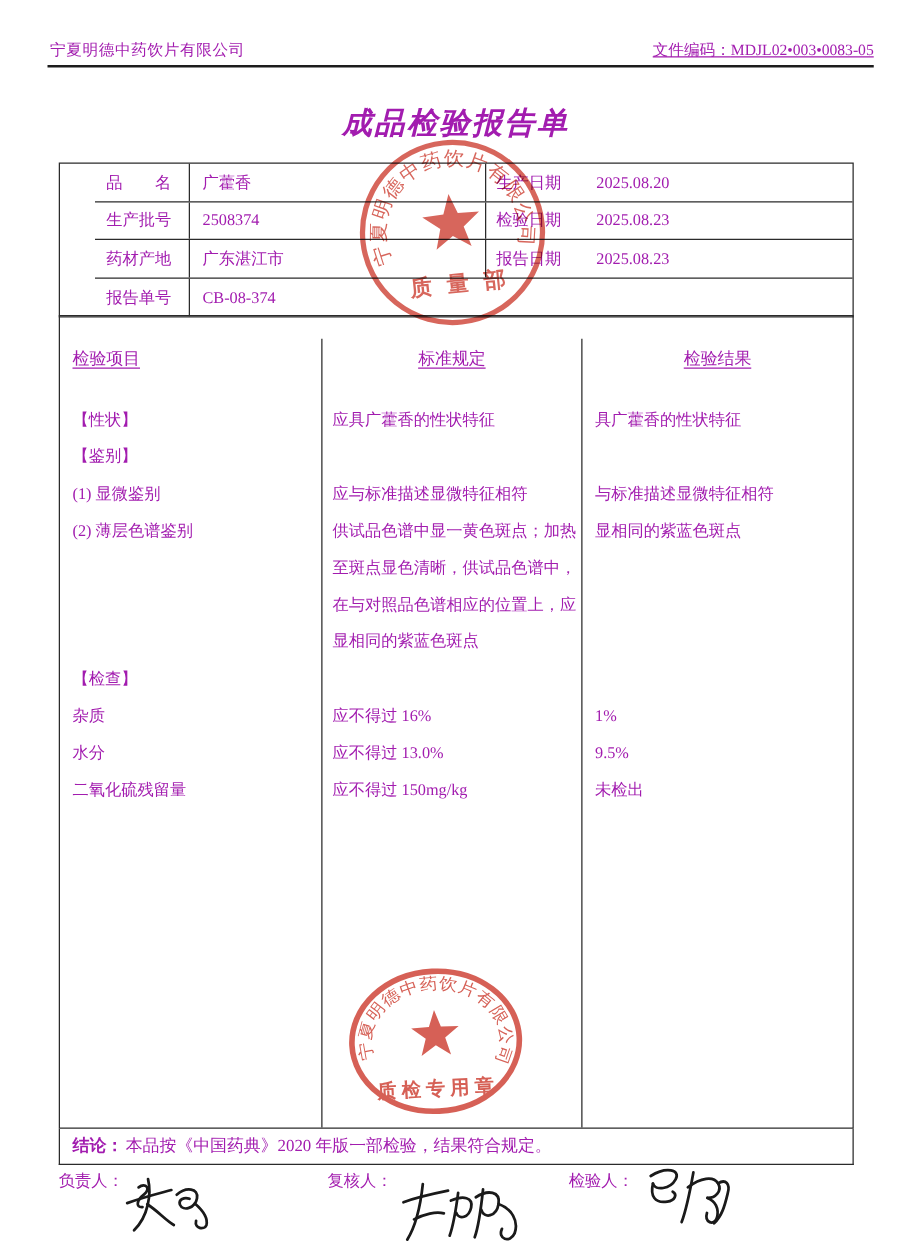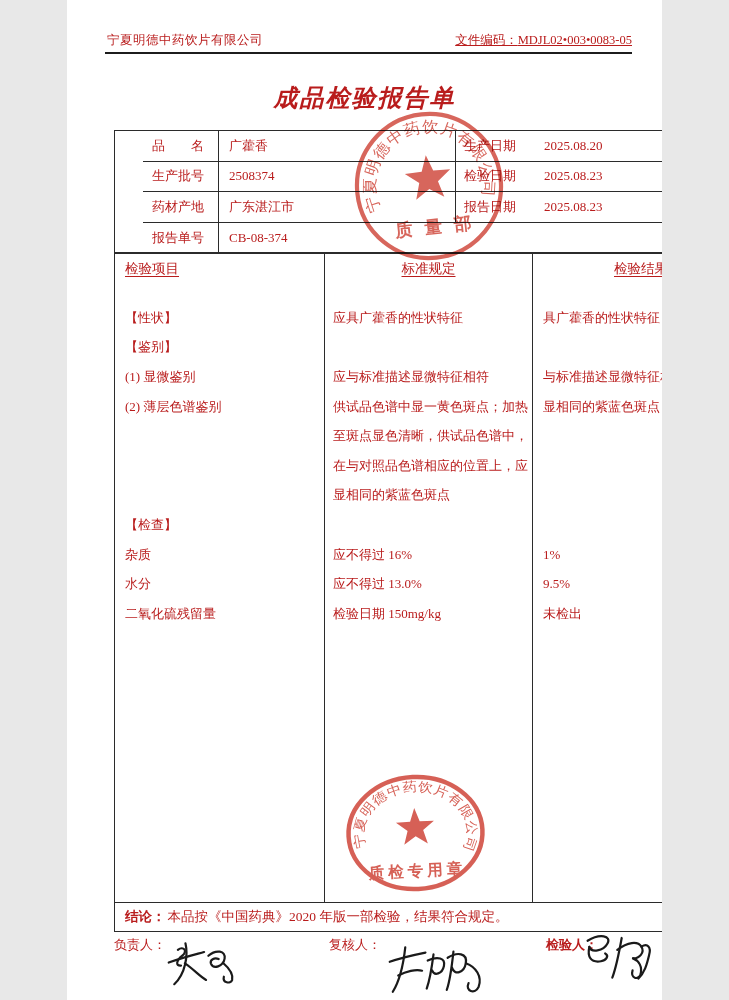--- a/index.html
+++ b/index.html
@@ -1,18 +1,18 @@
 <!DOCTYPE html>
 <html><head>
 <meta charset="utf-8">
 <style>
   html,body{margin:0;padding:0;background:#e8e8e8;}
   .page{
-    position:relative;width:595px;height:1000px;margin:0 auto;background:#ffffff;
-    font-family:"Liberation Serif","DejaVu Serif",serif;color:#b91c1c;overflow:hidden;
+    position:relative;width:729px;height:1000px;margin:0 auto;background:#ffffff;
+    font-family:"Liberation Serif","DejaVu Serif",serif;color:#a21caf;overflow:hidden;
   }
   
   .hdr-left{position:absolute;left:40px;top:32px;font-size:12.5px;letter-spacing:.5px;}
   .hdr-right{position:absolute;right:30px;top:32px;font-size:12.5px;text-decoration:underline;}
   .hdr-rule{position:absolute;left:38px;right:30px;top:52px;border-top:2.5px solid #1c1c1c;}
   
   .doc-title{position:absolute;left:0;right:0;top:82px;text-align:center;
     font-size:24px;font-weight:bold;letter-spacing:2px;font-style:italic;}
   
   .info-table{position:absolute;left:47px;top:130px;width:636px;border:1.8px solid #2b2b2b;box-sizing:border-box;padding-left:28px;}
@@ -20,40 +20,40 @@
   .irow:last-child{border-bottom:none;}
   .icell{display:flex;align-items:center;box-sizing:border-box;font-size:13px;}
   .ilabel{width:76px;border-right:1.5px solid #2b2b2b;padding-left:9px;}
   .ivalue{width:236px;padding-left:10px;}
   .ivalue-wide{flex:1;padding-left:10px;}
   .idate{flex:1;border-left:1.5px solid #2b2b2b;padding-left:8px;}
   .idvalue{margin-left:28px;}
   
   .insp-table{position:absolute;left:47px;top:252px;width:636px;height:651px;
     border:1.8px solid #2b2b2b;box-sizing:border-box;display:flex;}
-  .icol{box-sizing:border-box;display:flex;flex-direction:column;}
+  .icol{box-sizing:border-box;display:flex;flex-direction:column;margin-top:18px;}
   .icol-items{width:210px;border-right:1.5px solid #2b2b2b;}
   .icol-standard{width:208px;border-right:1.5px solid #2b2b2b;}
   .icol-result{flex:1;}
   .ihead{height:50px;box-sizing:border-box;padding-top:7px;font-size:13.5px;}
   .ihead-left{padding-left:10px;}
   .ihead-center{text-align:center;}
   .ihead span{text-decoration:underline;text-underline-offset:3px;}
   .ilines{flex:1;}
   .tline{height:29.6px;display:flex;align-items:center;font-size:13px;white-space:nowrap;}
   .icol-items .tline{padding-left:10px;}
   .icol-standard .tline{padding-left:8px;}
   .icol-result .tline{padding-left:10px;}
   
   .conclusion{position:absolute;left:47px;top:903px;width:636px;height:29px;box-sizing:border-box;
     border:1.8px solid #2b2b2b;border-top:none;display:flex;align-items:center;padding-left:10px;font-size:13.5px;}
   .conclusion .clabel{font-weight:bold;margin-right:2px;}
   
   .sig-label{position:absolute;top:936px;font-size:13px;}
-  .sig-label-1{left:47px;} .sig-label-2{left:262px;} .sig-label-3{left:479px;font-weight:bold;}
+  .sig-label-1{left:47px;} .sig-label-2{left:262px;} .sig-label-3{left:455px;}
   .sig-svg{position:absolute;}
   .sig-svg path{stroke:#1a1a1a;stroke-width:2.2;fill:none;stroke-linecap:round;stroke-linejoin:round;}
   
   .stamp{position:absolute;mix-blend-mode:multiply;pointer-events:none;}
   .stamp-top{left:283px;top:107px;transform:rotate(-6deg);}
   .stamp-bottom{left:276px;top:772px;transform:rotate(-3deg);}
 </style>
 </head>
 <body>
 
@@ -119,21 +119,21 @@
           <div class="tline">应具广藿香的性状特征</div>
           <div class="tline">&nbsp;</div>
           <div class="tline">应与标准描述显微特征相符</div>
           <div class="tline">供试品色谱中显一黄色斑点；加热</div>
           <div class="tline">至斑点显色清晰，供试品色谱中，</div>
           <div class="tline">在与对照品色谱相应的位置上，应</div>
           <div class="tline">显相同的紫蓝色斑点</div>
           <div class="tline">&nbsp;</div>
           <div class="tline">应不得过 16%</div>
           <div class="tline">应不得过 13.0%</div>
-          <div class="tline">检验日期 150mg/kg</div>
+          <div class="tline">应不得过 150mg/kg</div>
         </div>
     </div>
     <div class="icol icol-result">
       <div class="ihead ihead-center"><span>检验结果</span></div>
       <div class="ilines">
           <div class="tline">具广藿香的性状特征</div>
           <div class="tline">&nbsp;</div>
           <div class="tline">与标准描述显微特征相符</div>
           <div class="tline">显相同的紫蓝色斑点</div>
           <div class="tline">&nbsp;</div>

